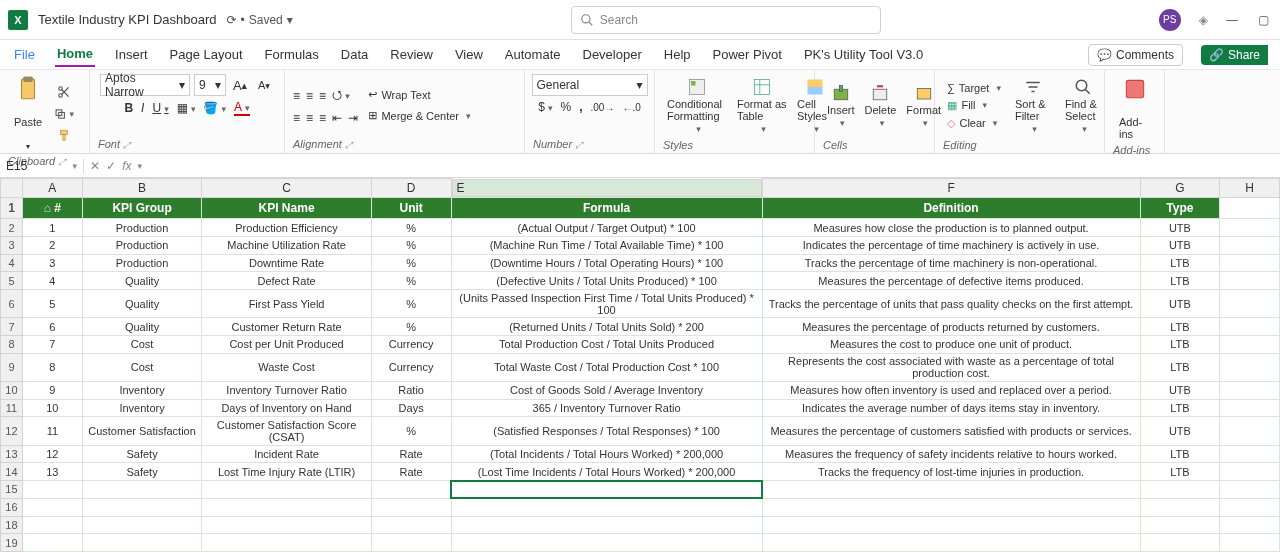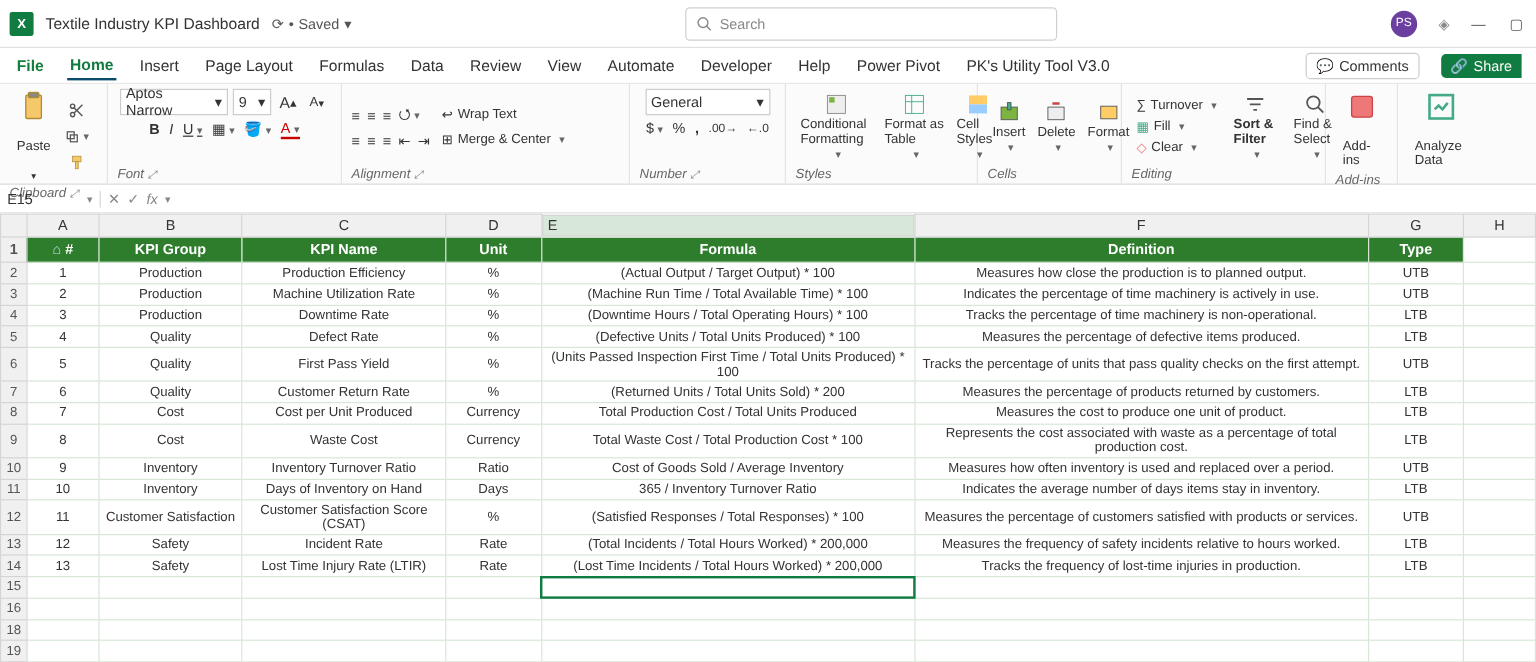--- a/index.html
+++ b/index.html
@@ -12,22 +12,22 @@
   .titlebar .autosave { margin-left: 10px; color: #555; font-size: 12px; display: flex; align-items: center; gap: 4px;}
   .titlebar .search { flex: 0 0 310px; margin-left: auto; margin-right: auto; height: 28px; border: 1px solid #d0d0d0; border-radius: 4px; display: flex; align-items: center; padding: 0 8px; background: #fff; color: #888; }
   .titlebar .search svg { margin-right: 6px; }
   .titlebar .rightside { display: flex; align-items: center; gap: 18px; }
   .titlebar .avatar { width: 22px; height: 22px; border-radius: 50%; background: #6b3fa0; color: #fff; display: flex; align-items: center; justify-content: center; font-size: 10px; }
   .titlebar .winbtn { width: 14px; height: 14px; color: #555; }
 
   
   .ribtabs { height: 30px; background: #fff; display: flex; align-items: center; padding: 0 12px; gap: 18px; border-bottom: 1px solid #e8e8e8; }
   .ribtabs .tab { font-size: 13px; color: #333; padding: 4px 2px; cursor: pointer; }
-  .ribtabs .tab.file { color: #15803d; font-weight: 700;}
-  .ribtabs .tab.active { border-bottom: 2px solid #0c4a6e; color: #107c41; font-weight: 600;}
+  .ribtabs .tab.file { color: #3b82f6; font-weight: 400;}
+  .ribtabs .tab.active { border-bottom: 2px solid #a21caf; color: #107c41; font-weight: 600;}
   .ribtabs .spacer { flex: 1; }
   .ribtabs .comments { border: 1px solid #ccc; border-radius: 4px; padding: 3px 8px; font-size: 12px; display:flex; align-items:center; gap:4px;}
   .ribtabs .share { background: #107c41; color: #fff; border-radius: 4px 0 0 4px; padding: 3px 8px; font-size: 12px; display:flex; align-items:center; gap:4px;}
 
   
   .ribbon { height: 84px; background: #fbfbfb; display: flex; border-bottom: 1px solid #d8d8d8; }
   .group { display: flex; flex-direction: column; padding: 4px 8px 2px; border-right: 1px solid #e4e4e4; }
   .group .controls { flex: 1; display: flex; align-items: center; gap: 6px; }
   .group .label { font-size: 11px; color: #666; padding-top: 2px; font-style: italic; }
   .btn { display: flex; flex-direction: column; align-items: center; justify-content: center; padding: 2px 4px; cursor: pointer; font-size: 11px; gap: 2px; }
@@ -197,21 +197,21 @@
             <span>⊞</span>
             <span>Merge &amp; Center</span>
           </div>
       </div>
     </div>
     <div class="label"><span>Alignment</span> <span class="dialoglaunch">⤢</span></div>
   </div>
 
   <div class="group" style="width:130px;">
     <div class="controls col" style="gap:4px;">
-      <div class="sel" style="width:104px;">
+      <div class="sel" style="width:116px;">
           <span>General</span>
           <span>▾</span>
         </div>
       <div class="row" style="gap:8px;">
         <span class="chev">$</span>
         <span>%</span>
         <span style="font-weight:bold;">,</span>
         <span style="font-size:10px;">.00→</span>
         <span style="font-size:10px;">←.0</span>
       </div>
@@ -269,35 +269,35 @@
           </svg>
           <span>Format</span>
         </div>
     </div>
     <div class="label">Cells</div>
   </div>
 
   <div class="group" style="width:170px;">
     <div class="controls">
       <div class="col" style="gap:1px;">
-        <div class="small chev">∑ <span>Turnover</span></div>
+        <div class="small chev">∑ <span>Target</span></div>
         <div class="small chev">
             <span style="color:#4a8;">▦</span> 
             <span>Fill</span>
           </div>
         <div class="small chev">
             <span style="color:#e77;">◇</span> 
             <span>Clear</span>
           </div>
       </div>
       <div class="btn chev">
           <svg viewBox="0 0 24 24" fill="none" stroke="#555" stroke-width="2">
             <path d="M3 6h18M6 12h12M10 18h4"></path>
           </svg>
-          <span style="width:36px;font-weight:bold;">Sort &amp; Filter</span>
+          <span style="width:36px;">Sort &amp; Filter</span>
         </div>
       <div class="btn chev">
           <svg viewBox="0 0 24 24" fill="none" stroke="#555" stroke-width="2">
             <circle cx="10" cy="10" r="7"></circle>
             <line x1="21" y1="21" x2="15" y2="15"></line>
           </svg>
           <span style="width:36px;">Find &amp; Select</span>
         </div>
     </div>
     <div class="label">Editing</div>
@@ -308,32 +308,20 @@
         <div class="bigbtn">
           <svg viewBox="0 0 24 24" fill="#e77" stroke="#c44">
             <rect x="4" y="4" width="16" height="16" rx="2"></rect>
           </svg>
           <span>Add-ins</span>
         </div>
       </div>
     <div class="label">Add-ins</div>
   </div>
 
-  <div class="group" style="width:60px;border-right:none;">
-    <div class="controls">
-        <div class="bigbtn">
-          <svg viewBox="0 0 24 24" fill="none" stroke="#4a8" stroke-width="2">
-            <rect x="3" y="3" width="18" height="18"></rect>
-            <path d="M7 14l3-3 3 3 4-5"></path>
-          </svg>
-          <span style="width:44px;">Analyze Data</span>
-        </div>
-      </div>
-    <div class="label">&nbsp;</div>
-  </div>
 </div>
 
 <div class="fbar">
   <div class="namebox">
       <span>E15</span>
       <span style="font-size:9px;color:#888;">▾</span>
     </div>
   <div class="fxarea">
     <span>✕</span>
     <span>✓</span>

